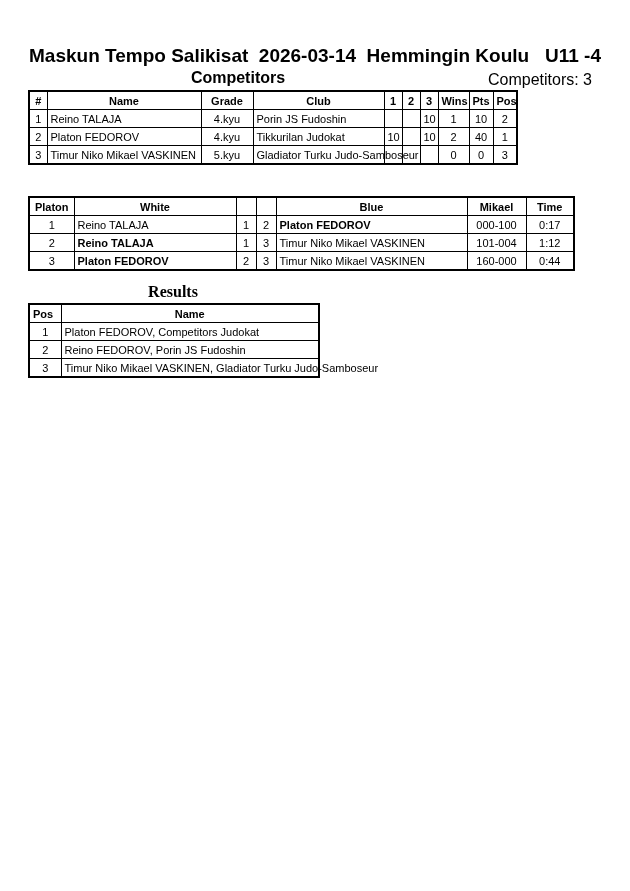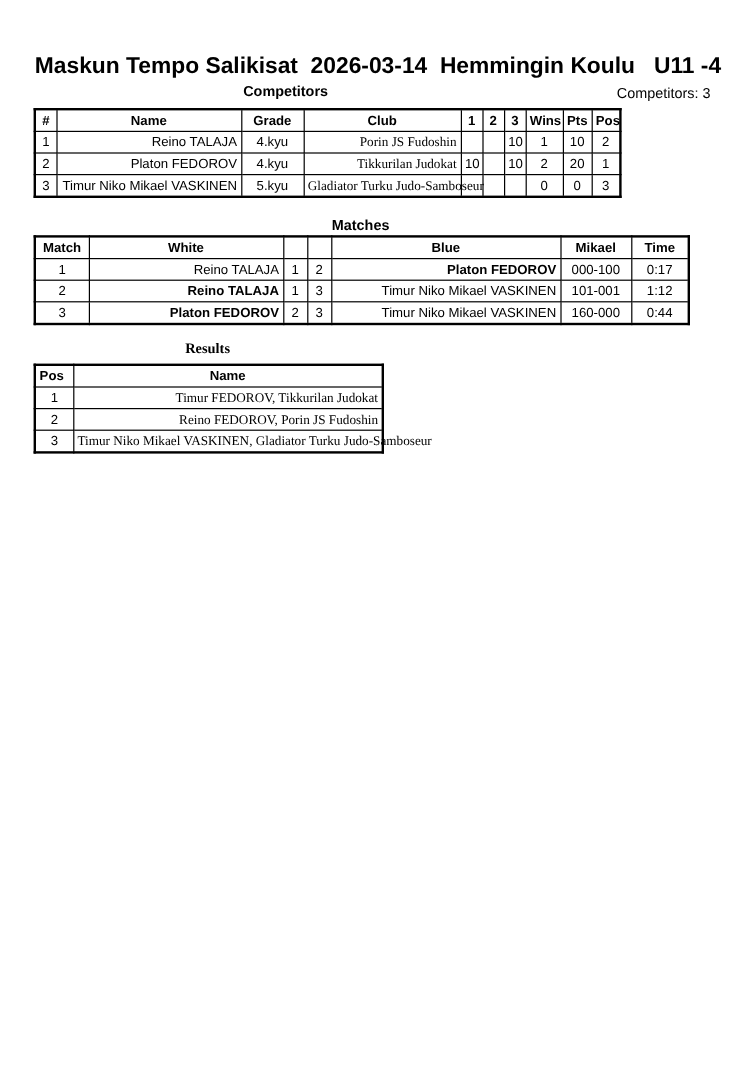--- a/index.html
+++ b/index.html
@@ -28,32 +28,32 @@
   .title {
     display: inline-block;
     margin: 0;
     font-size: 19px;
     font-weight: bold;
     white-space: pre;
     line-height: 28px;
   }
   .sec-heading {
     position: absolute;
-    font-size: 12px;
+    font-size: 16px;
     font-weight: bold;
     text-align: center;
   }
   .heading-competitors { top: 69px; left: 28px; width: 420px; }
   .heading-matches     { top: 181px; left: 28px; width: 545px; }
   .heading-results     { top: 283px; left: 28px; width: 290px; font-family: Liberation Serif, serif; }
   .comp-count {
     position: absolute;
     top: 71px;
     right: 38px;
-    font-size: 12px;
+    font-size: 16px;
     text-align: center;
   }
   table {
     position: absolute;
     border-collapse: collapse;
     table-layout: fixed;
     background: #ffffff;
     border: 2px solid #000000;
     font-size: 11px;
   }
@@ -63,23 +63,23 @@
   th, td {
     border: 1px solid #000000;
     height: 17px;
     padding: 0 3px;
     font-weight: normal;
     vertical-align: middle;
     overflow: visible;
   }
   th { font-weight: bold; text-align: center; }
   td.c { text-align: center; }
-  td.l { text-align: right; }
+  td.l { text-align: left; }
   th.lh { text-align: left; }
-  td.ovf { white-space: nowrap; font-family: Liberation Serif, serif; }
+  td.ovf { white-space: nowrap; }
   .bold { font-weight: bold; }
 </style>
 </head>
 <body>
 
 <div class="page">
 
   <div class="title-wrap">
     <h1 class="title">Maskun Tempo Salikisat  2026-03-14  Hemmingin Koulu   U11 -4</h1>
   </div>
@@ -127,53 +127,52 @@
     </tr>
     <tr>
       <td class="c">2</td>
       <td class="l">Platon FEDOROV</td>
       <td class="c">4.kyu</td>
       <td class="l ovf">Tikkurilan Judokat</td>
       <td class="c">10</td>
       <td class="c"></td>
       <td class="c">10</td>
       <td class="c">2</td>
-      <td class="c">20</td>
+      <td class="c">40</td>
       <td class="c">1</td>
     </tr>
     <tr>
       <td class="c">3</td>
       <td class="l">Timur Niko Mikael VASKINEN</td>
       <td class="c">5.kyu</td>
       <td class="l ovf">Gladiator Turku Judo-Samboseur</td>
       <td class="c"></td>
       <td class="c"></td>
       <td class="c"></td>
       <td class="c">0</td>
       <td class="c">0</td>
       <td class="c">3</td>
     </tr>
   </tbody>
     </table>
 
-  <div class="sec-heading heading-matches">Matches</div>
 
   <table class="tbl-matches">
     <colgroup>
       <col style="width:45px">
         <col style="width:162px">
         <col style="width:20px">
         <col style="width:20px">
       <col style="width:191px">
         <col style="width:59px">
         <col style="width:48px">
     </colgroup>
     <tbody>
         <tr>
-      <th>Match</th>
+      <th>Platon</th>
       <th>White</th>
       <th></th>
       <th></th>
       <th>Blue</th>
       <th>Mikael</th>
       <th>Time</th>
     </tr>
     <tr>
       <td class="c">1</td>
       <td class="l">Reino TALAJA</td>
@@ -182,21 +181,21 @@
       <td class="l bold">Platon FEDOROV</td>
       <td class="c">000-100</td>
       <td class="c">0:17</td>
     </tr>
     <tr>
       <td class="c">2</td>
       <td class="l bold">Reino TALAJA</td>
       <td class="c">1</td>
       <td class="c">3</td>
       <td class="l">Timur Niko Mikael VASKINEN</td>
-      <td class="c">101-001</td>
+      <td class="c">101-004</td>
       <td class="c">1:12</td>
     </tr>
     <tr>
       <td class="c">3</td>
       <td class="l bold">Platon FEDOROV</td>
       <td class="c">2</td>
       <td class="c">3</td>
       <td class="l">Timur Niko Mikael VASKINEN</td>
       <td class="c">160-000</td>
       <td class="c">0:44</td>
@@ -211,21 +210,21 @@
       <col style="width:32px">
         <col style="width:258px">
     </colgroup>
     <tbody>
         <tr>
       <th class="lh">Pos</th>
       <th>Name</th>
     </tr>
     <tr>
       <td class="c">1</td>
-      <td class="l ovf">Timur FEDOROV, Tikkurilan Judokat</td>
+      <td class="l ovf">Platon FEDOROV, Competitors Judokat</td>
     </tr>
     <tr>
       <td class="c">2</td>
       <td class="l ovf">Reino FEDOROV, Porin JS Fudoshin</td>
     </tr>
     <tr>
       <td class="c">3</td>
       <td class="l ovf">Timur Niko Mikael VASKINEN, Gladiator Turku Judo-Samboseur</td>
     </tr>
   </tbody>

